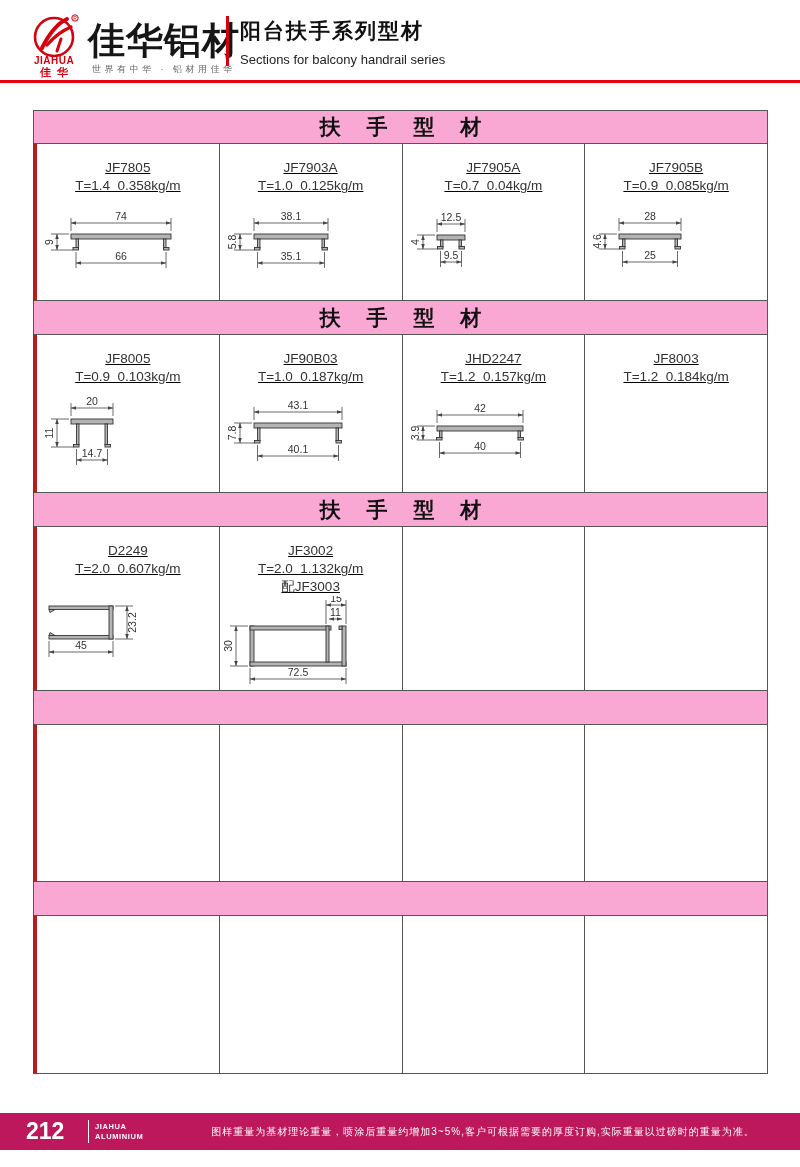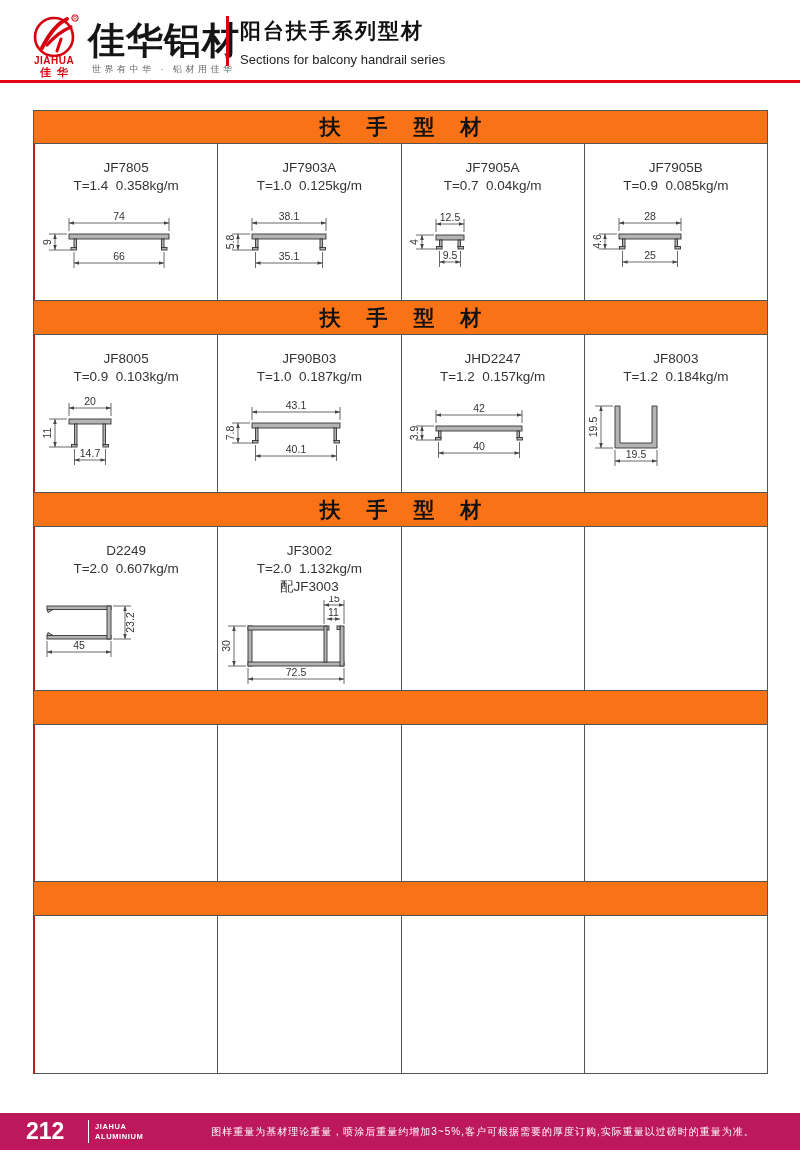--- a/index.html
+++ b/index.html
@@ -13,26 +13,26 @@
   .logo-cn{position:absolute;left:22px;top:65px;width:64px;text-align:center;
            color:#d6000f;font-weight:bold;font-size:11px;letter-spacing:6px;text-indent:6px;}
   .brand{position:absolute;left:88px;top:16px;font-size:37px;font-weight:900;color:#151515;letter-spacing:1px;}
   .tagline{position:absolute;left:92px;top:63px;font-size:9px;color:#666;letter-spacing:3.5px;}
   .vdiv{position:absolute;left:226px;top:16px;width:3px;height:50px;background:#d6000f;}
   .title-cn{position:absolute;left:240px;top:17px;font-size:21px;font-weight:800;color:#111;letter-spacing:2px;font-family:Liberation Serif, serif;}
   .title-en{position:absolute;left:240px;top:52px;font-size:13px;color:#222;}
   .red-rule{position:absolute;left:0;top:80px;width:800px;height:3px;background:#e60012;}
   
   .catalog{position:absolute;left:33px;top:110px;width:735px;}
-  .band{height:34px;background:#f97316;border:1px solid #555;box-sizing:border-box;
+  .band{height:34px;background:#f9a8d4;border:1px solid #555;box-sizing:border-box;
         display:flex;align-items:center;justify-content:center;
         font-size:21px;font-weight:bold;color:#111;letter-spacing:10px;text-indent:10px;}
   .prow+.band{border-top:none;}
-  .prow{display:flex;border-left:2px solid #b91c1c;border-right:1px solid #555;
-        border-bottom:1px solid #555;box-sizing:border-box;}
+  .prow{display:flex;border-left:4px solid #b91c1c;border-right:1px solid #555;
+        border-bottom:1px solid #555;box-sizing:border-box;text-decoration:underline;}
   .pcell{flex:1 1 0;border-right:1px solid #555;display:flex;flex-direction:column;
          align-items:center;min-width:0;}
   .pcell:last-child{border-right:none;}
   .pmodel{margin-top:16px;font-size:13.5px;color:#333;}
   .pspec{font-size:13.5px;color:#333;white-space:pre;margin-top:3px;}
   .pnote{font-size:13.5px;color:#333;margin-top:2px;}
   .pdraw{flex:1;display:flex;align-items:center;width:100%;}
   svg text{font-family:"Liberation Sans","DejaVu Sans",sans-serif;}
   
   .footer{position:absolute;left:0;top:1113px;width:800px;height:37px;background:#be185d;color:#fff;}
@@ -285,37 +285,20 @@
               <line x1="36.5" y1="49" x2="117.5" y2="49" stroke="#444" stroke-width="0.8"></line>
               <polygon points="36.5,49 41.5,47.2 41.5,50.8" fill="#444"></polygon>
               <polygon points="117.5,49 112.5,47.2 112.5,50.8" fill="#444"></polygon>
               <text x="77" y="46" font-size="10.5" fill="#333" text-anchor="middle">40</text>
             </svg>
           </div>
         </div>
         <div class="pcell">
           <div class="pmodel">JF8003</div>
           <div class="pspec">T=1.2  0.184kg/m</div>
-          <div class="pdraw">
-            <svg width="86" height="80">
-              <polygon points="30,8 35,8 35,45 67,45 67,8 72,8 72,50 30,50" fill="#b4b4b4" stroke="#333" stroke-width="0.9"></polygon>
-              <line x1="28" y1="8" x2="10" y2="8" stroke="#444" stroke-width="0.8"></line>
-              <line x1="28" y1="50" x2="10" y2="50" stroke="#444" stroke-width="0.8"></line>
-              <line x1="16" y1="8" x2="16" y2="50" stroke="#444" stroke-width="0.8"></line>
-              <polygon points="16,8 14.2,13 17.8,13" fill="#444"></polygon>
-              <polygon points="16,50 14.2,45 17.8,45" fill="#444"></polygon>
-              <text x="12" y="29" font-size="10.5" fill="#333" text-anchor="middle" transform="rotate(-90 12 29)">19.5</text>
-              <line x1="30" y1="52" x2="30" y2="68" stroke="#444" stroke-width="0.8"></line>
-              <line x1="72" y1="52" x2="72" y2="68" stroke="#444" stroke-width="0.8"></line>
-              <line x1="30" y1="63" x2="72" y2="63" stroke="#444" stroke-width="0.8"></line>
-              <polygon points="30,63 35,61.2 35,64.8" fill="#444"></polygon>
-              <polygon points="72,63 67,61.2 67,64.8" fill="#444"></polygon>
-              <text x="51" y="60" font-size="10.5" fill="#333" text-anchor="middle">19.5</text>
-            </svg>
-          </div>
         </div>
       </div>
       <div class="band">扶 手 型 材</div>
       <div class="prow" style="height: 164px;">
         <div class="pcell">
           <div class="pmodel">D2249</div>
           <div class="pspec">T=2.0  0.607kg/m</div>
           <div class="pdraw">
             <svg width="108" height="71">
               <rect x="12" y="8" width="64" height="3.5" fill="#b4b4b4" stroke="#333" stroke-width="0.9"></rect>

